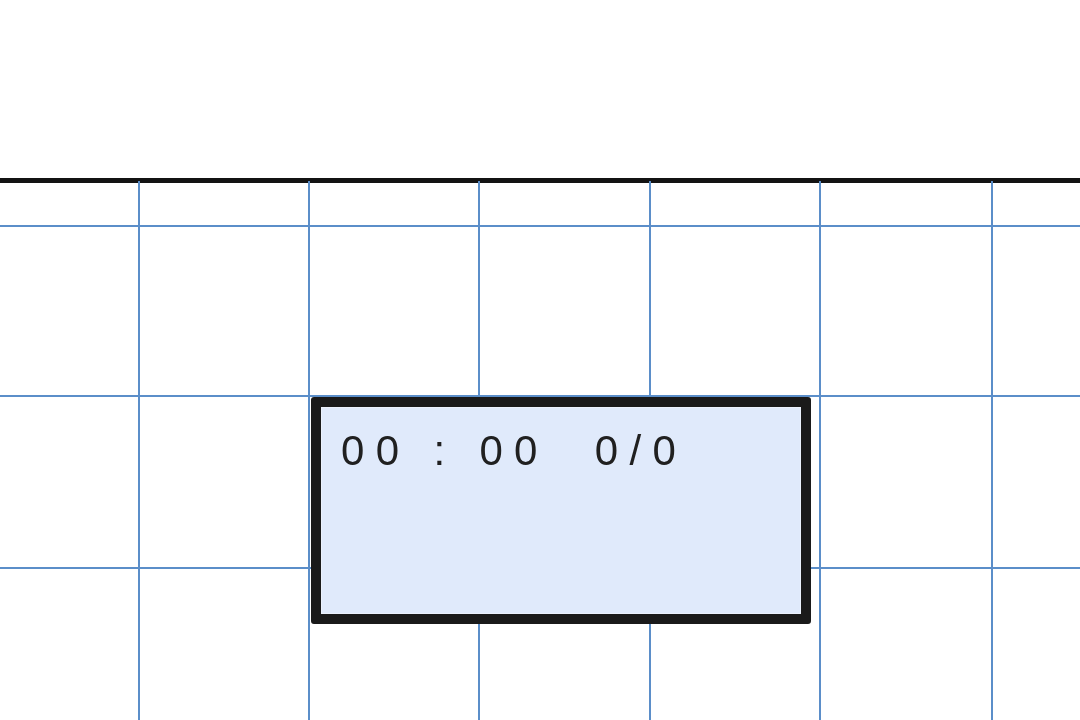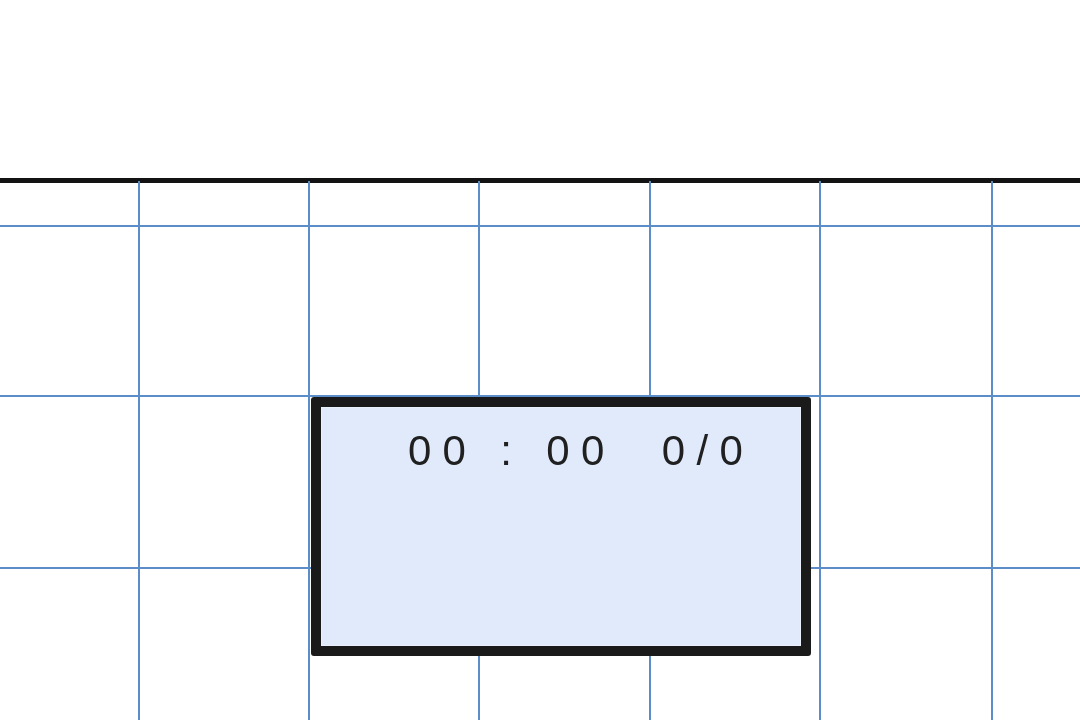--- a/index.html
+++ b/index.html
@@ -47,27 +47,26 @@
     height: 2px;
     left: 0;
     right: 0;
   }
   
   .scoreboard {
     position: absolute;
     left: 311px;
     top: 397px;
     width: 500px;
-    height: 259px;
+    height: 227px;
     box-sizing: border-box;
     border: 10px solid var(--sb-border, #1a1a1a);
     border-radius: 3px;
     background: var(--sb-fill, #e0eafb);
     box-shadow: inset 0 0 0 1px rgba(255,255,255,0.35);
-    text-align: center;
   }
   .score-text {
     display: inline-block;
     margin-top: 23px;
     transform: translateX(20px);
     font-size: 42px;
     line-height: 1;
     letter-spacing: 0.27em;
     white-space: pre;
     color: var(--sb-text, #202020);

